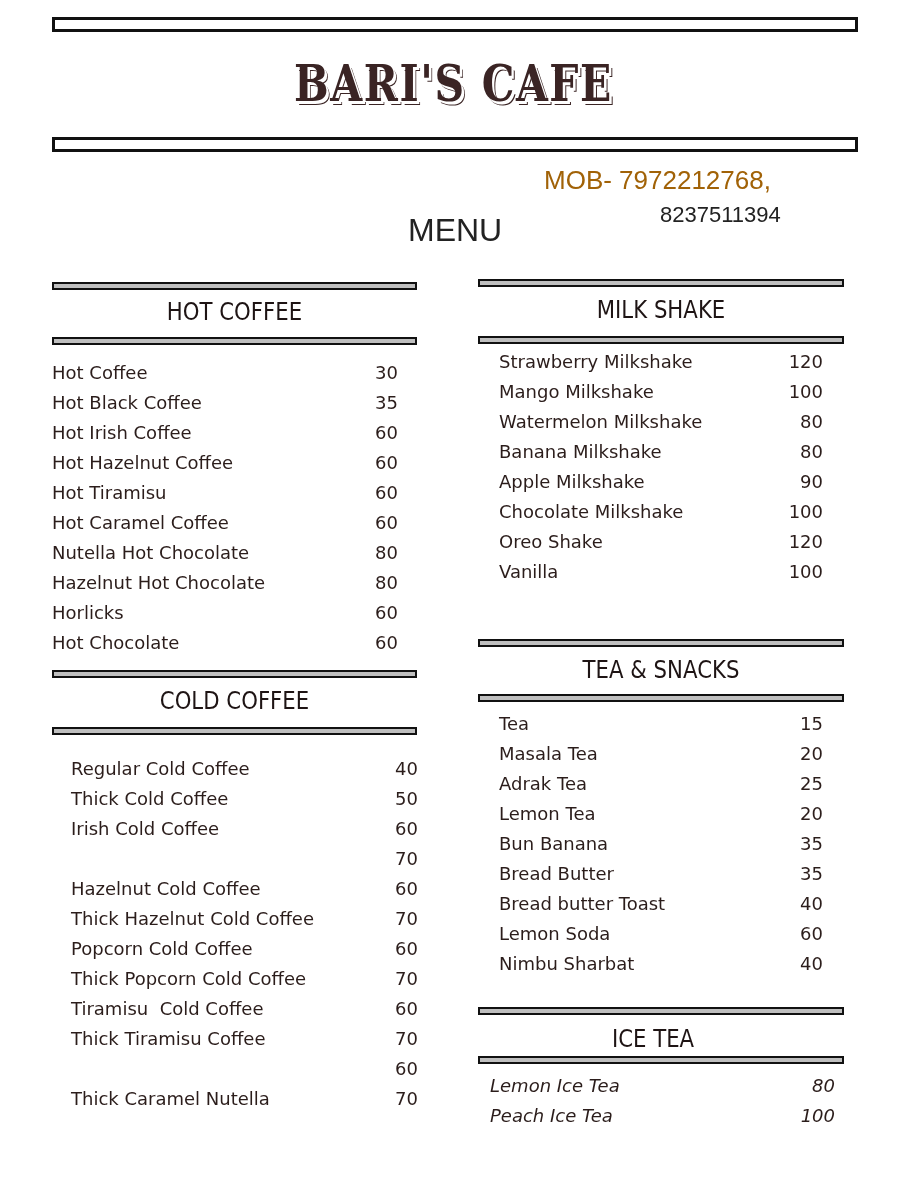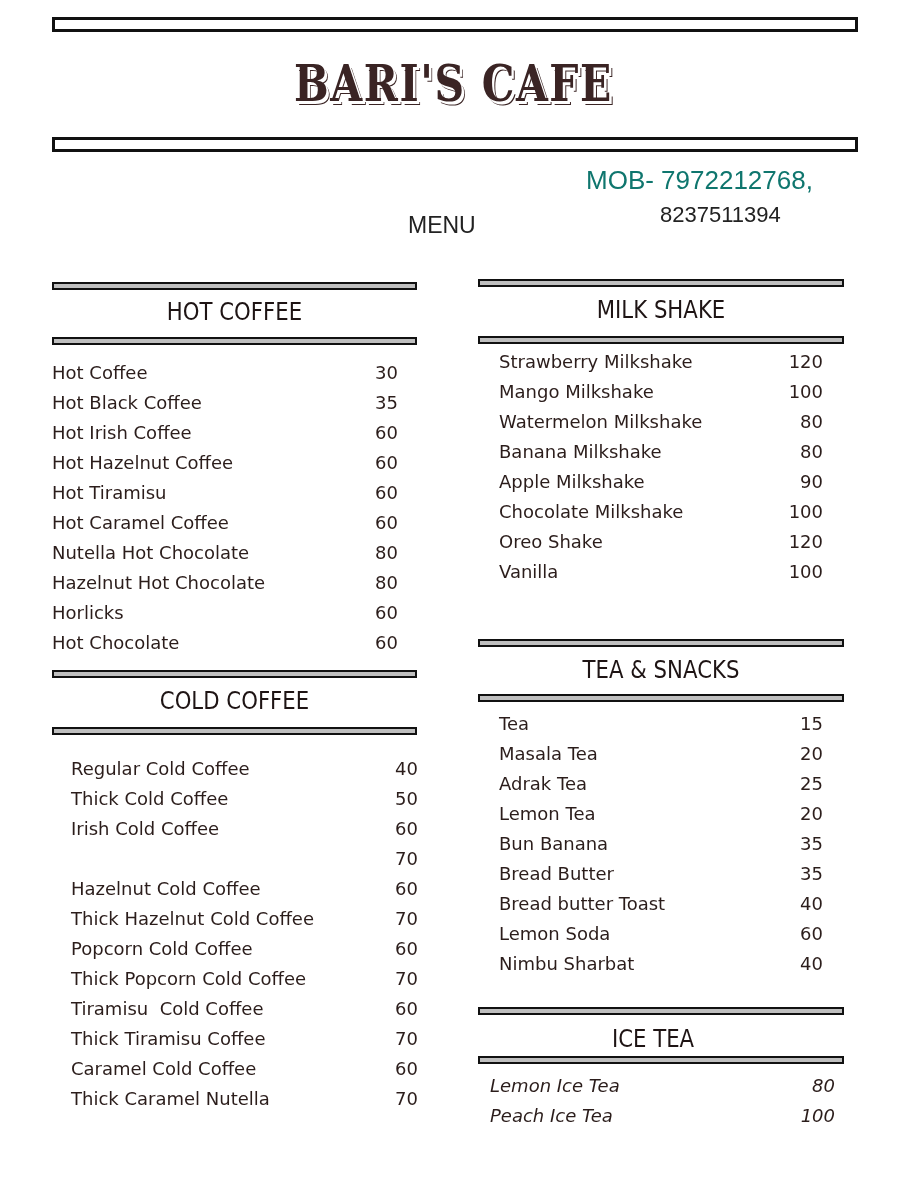--- a/index.html
+++ b/index.html
@@ -16,30 +16,30 @@
   .mid-bar { left: 52px; top: 137px; width: 806px; height: 15px; }
 
   .cafe-title {
     position: absolute; left: 0; width: 907px; top: 54px; text-align: center;
     font-family: "DejaVu Serif", serif; font-weight: bold;
     font-size: 50px; letter-spacing: 2px; color: #3a2424;
     transform: scaleX(0.82); transform-origin: center;
     text-shadow: 3px 3px 0 #ffffff, 4px 4px 0 #3a2424;
   }
   .mob1 {
-    position: absolute; left: 586px; top: 165px;
-    font-family: "Liberation Sans", sans-serif; font-size: 26px; color: #0f766e;
+    position: absolute; left: 544px; top: 165px;
+    font-family: "Liberation Sans", sans-serif; font-size: 26px; color: #a16207;
   }
   .mob2 {
     position: absolute; left: 660px; top: 202px;
     font-family: "Liberation Sans", sans-serif; font-size: 22px; color: #222;
   }
   .menu-label {
     position: absolute; left: 408px; top: 212px;
-    font-family: "Liberation Sans", sans-serif; font-size: 23px; color: #222;
+    font-family: "Liberation Sans", sans-serif; font-size: 32px; color: #222;
   }
 
   .section { position: absolute; }
   .rule {
     position: absolute; left: 0; box-sizing: border-box;
     height: 8px; border: 2px solid #111; background: #bfbfbf;
   }
   .sec-title {
     position: absolute; left: 0; text-align: center;
     font-family: "DejaVu Sans", sans-serif; font-size: 25px; color: #1e1414;
@@ -149,21 +149,20 @@
       </div>
     <div class="item">
         <span class="name">Tiramisu  Cold Coffee</span>
         <span class="price">60</span>
       </div>
     <div class="item">
         <span class="name">Thick Tiramisu Coffee</span>
         <span class="price">70</span>
       </div>
     <div class="item">
-        <span class="name">Caramel Cold Coffee</span>
         <span class="price">60</span>
       </div>
     <div class="item">
         <span class="name">Thick Caramel Nutella</span>
         <span class="price">70</span>
       </div>
   </div>
 </div>
 
 <div class="section" style="left:478px; top:279px; width:366px;">

